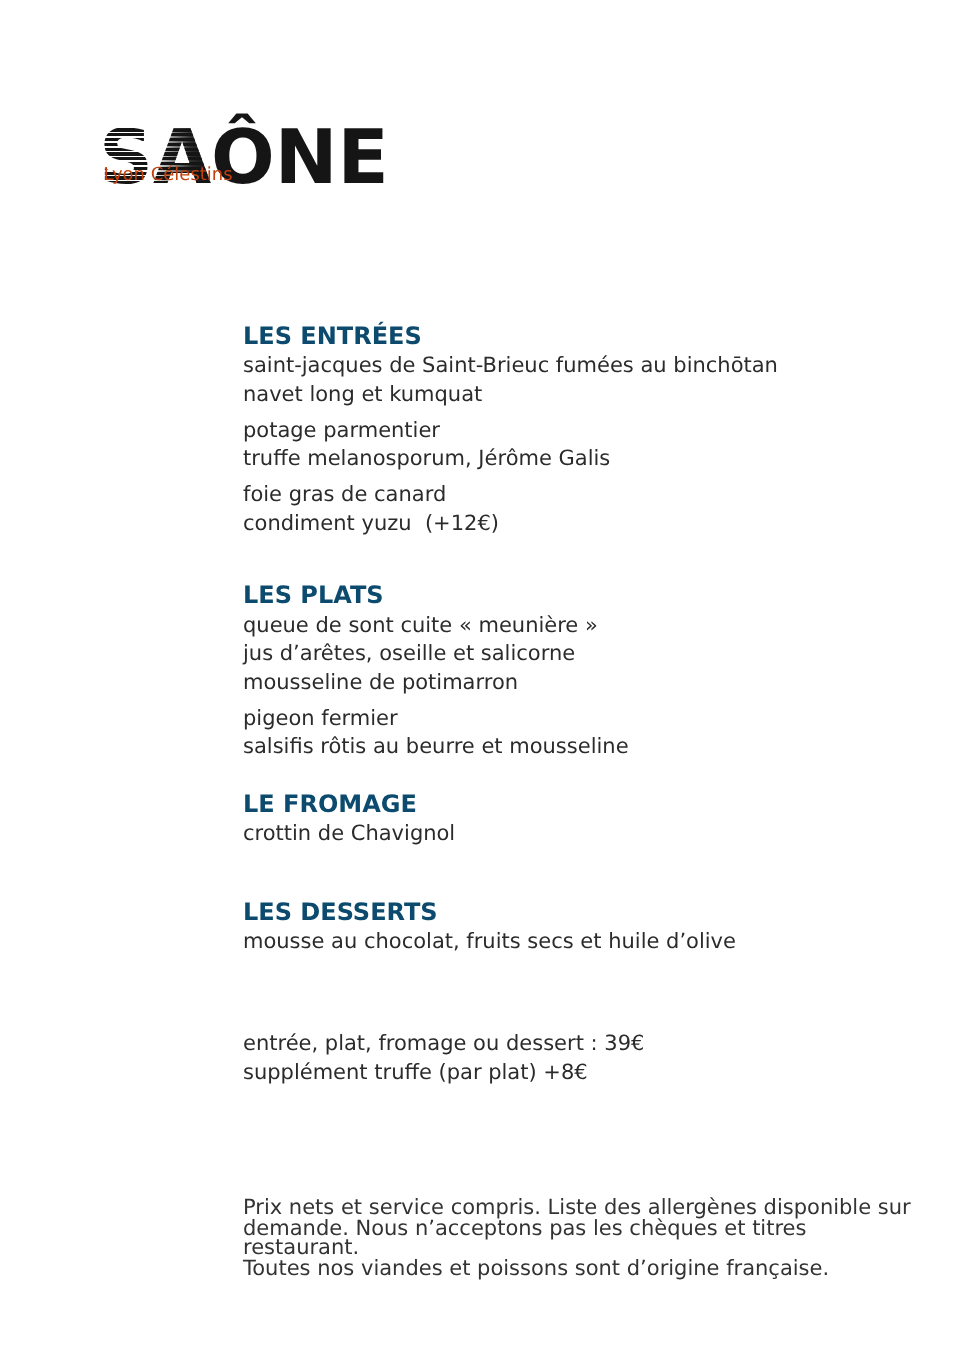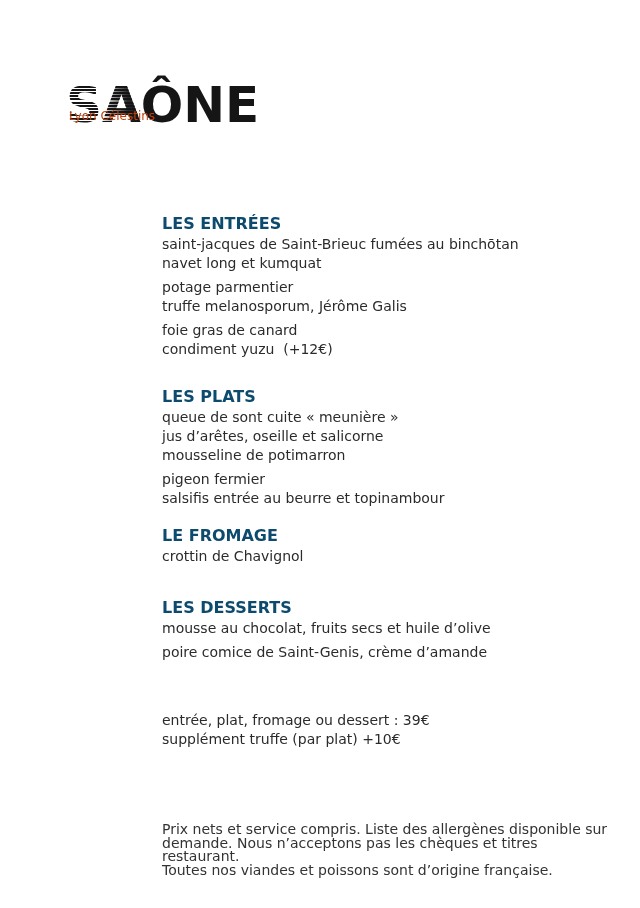--- a/index.html
+++ b/index.html
@@ -110,44 +110,41 @@
 
     <section class="section-plats">
       <h2>LES PLATS</h2>
       <p class="item">
         <span class="line">queue de sont cuite « meunière »</span>
         <span class="line">jus d’arêtes, oseille et salicorne</span>
         <span class="line">mousseline de potimarron</span>
       </p>
       <p class="item">
         <span class="line">pigeon fermier</span>
-        <span class="line">salsifis entrée au beurre et topinambour</span>
+        <span class="line">salsifis rôtis au beurre et mousseline</span>
       </p>
     </section>
 
     <section class="section-fromage">
       <h2>LE FROMAGE</h2>
       <p class="item">
         <span class="line">crottin de Chavignol</span>
       </p>
     </section>
 
     <section class="section-desserts">
       <h2>LES DESSERTS</h2>
       <p class="item">
         <span class="line">mousse au chocolat, fruits secs et huile d’olive</span>
       </p>
-      <p class="item">
-        <span class="line">poire comice de Saint-Genis, crème d’amande</span>
-      </p>
     </section>
 
     <p class="item pricing">
       <span class="line">entrée, plat, fromage ou dessert : 39€</span>
-      <span class="line">supplément truffe (par plat) +10€</span>
+      <span class="line">supplément truffe (par plat) +8€</span>
     </p>
 
     <div class="legal">
       <span class="line">Prix nets et service compris. Liste des allergènes disponible sur</span>
       <span class="line">demande. Nous n’acceptons pas les chèques et titres restaurant.</span>
       <span class="line">Toutes nos viandes et poissons sont d’origine française.</span>
     </div>
 
   </div>
 </div>

